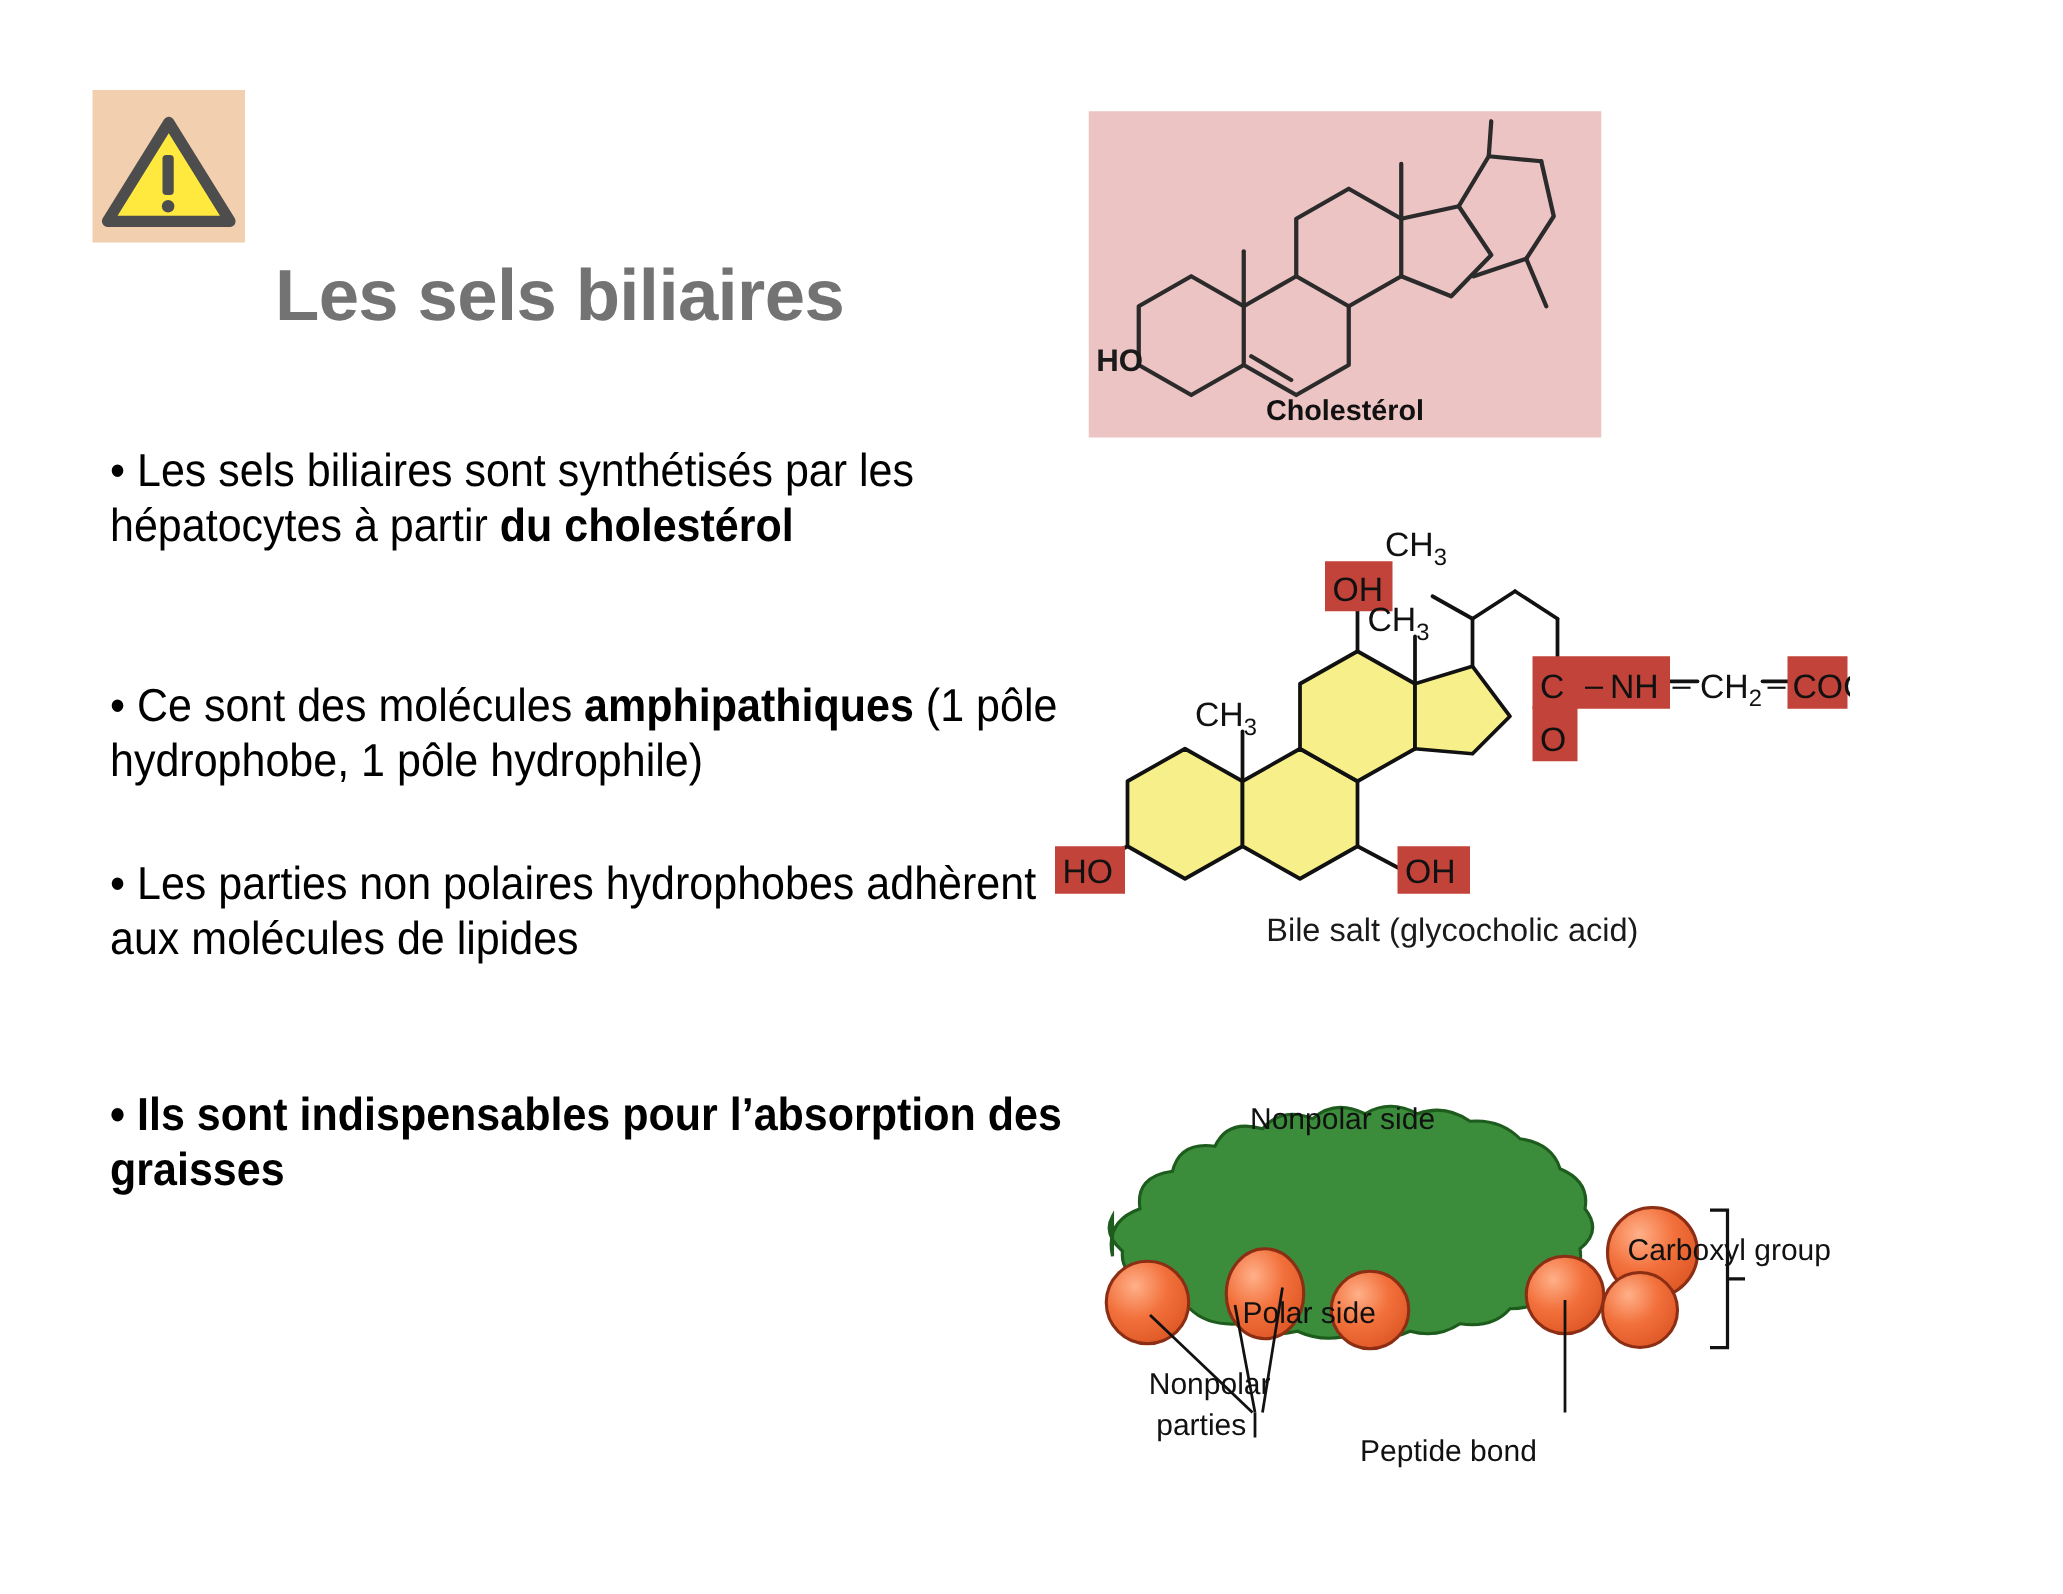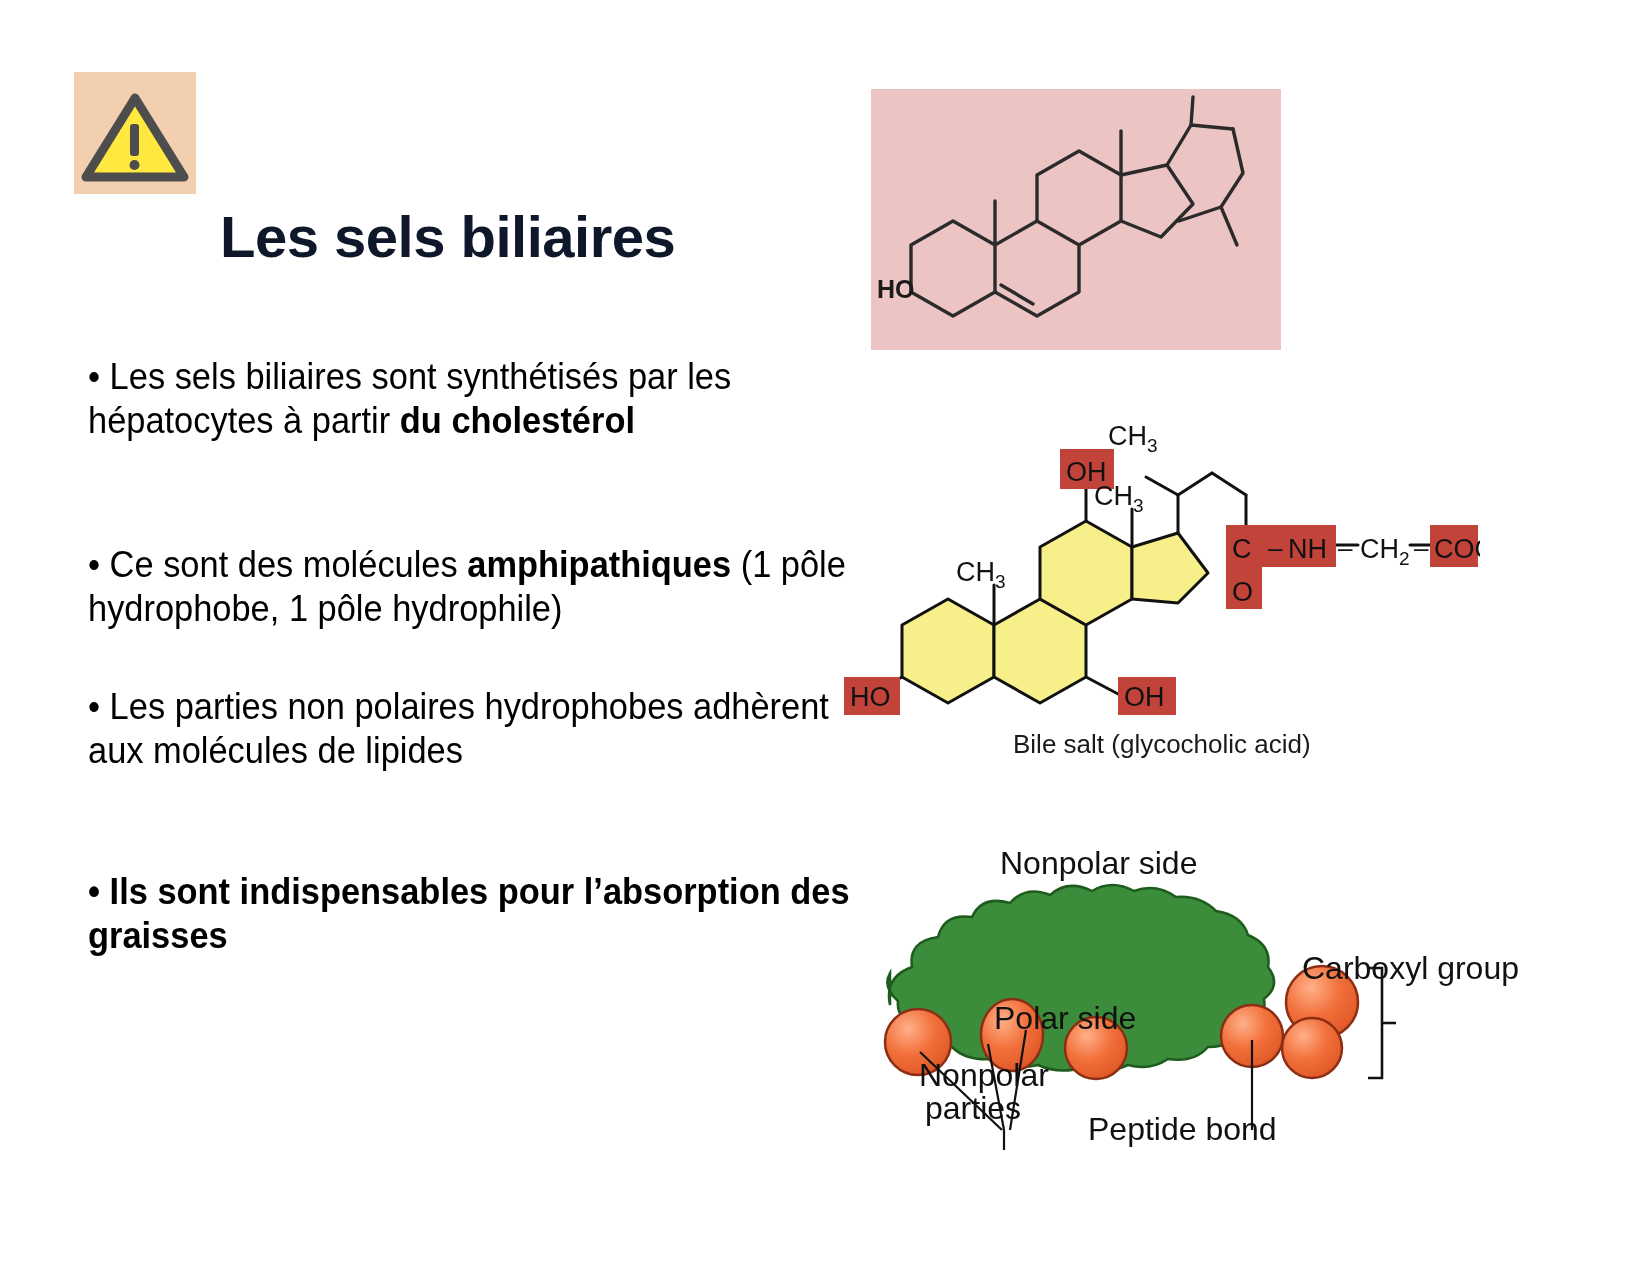--- a/index.html
+++ b/index.html
@@ -27,21 +27,21 @@
   }
   #warning-box svg { display: block; }
 
   
   #slide-title {
     position: absolute;
     left: 220px;
     top: 203px;
     font-size: 58px;
     font-weight: bold;
-    color: #0f172a;
+    color: #737373;
     letter-spacing: -0.5px;
     font-family: "Liberation Sans", sans-serif;
     white-space: nowrap;
   }
 
   
   .bullet {
     position: absolute;
     left: 88px;
     font-size: 37px;
@@ -112,24 +112,25 @@
   
   #fig-micelle {
     position: absolute;
     left: 860px;
     top: 830px;
     width: 620px;
     height: 320px;
   }
   #micelle-labels span {
     position: absolute;
-    font-size: 32px;
+    font-size: 24px;
     color: #111;
     font-family: "Liberation Sans", sans-serif;
     white-space: nowrap;
+    margin-top: 37px;
   }
   #lbl-nonpolar { left: 1000px; top: 845px; }
   #lbl-polar    { left: 994px; top: 1000px; }
   #lbl-carboxyl { left: 1302px; top: 950px; }
   #lbl-peptide  { left: 1088px; top: 1111px; }
   #lbl-hydroxyl { left: 919px;  top: 1057px; }
   #lbl-groups   { left: 925px;  top: 1090px; }
 </style>
 </head>
 <body>
@@ -174,20 +175,21 @@
       <path d="M250,86 L250,42"></path>
 
       <path d="M296,76 L320,36 L362,40"></path>
       <path d="M320,36 L322,8"></path>
       <path d="M362,40 L372,84 L350,118"></path>
       <path d="M350,118 L308,132"></path>
       <path d="M350,118 L366,156"></path>
     </g>
   </svg>
   <div class="ho">HO</div>
+  <div class="caption">Cholestérol</div>
 </div>
 
 <div id="fig-bilesalt">
   <svg width="640" height="350" viewBox="0 0 640 350">
 
     <g stroke="#111111" stroke-width="3" stroke-linejoin="round" fill="#f7ef8a">
 
       <polygon points="62,220 62,272 108,298 154,272 154,220 108,194"></polygon>
 
       <polygon points="154,220 154,272 200,298 246,272 246,220 200,194"></polygon>

